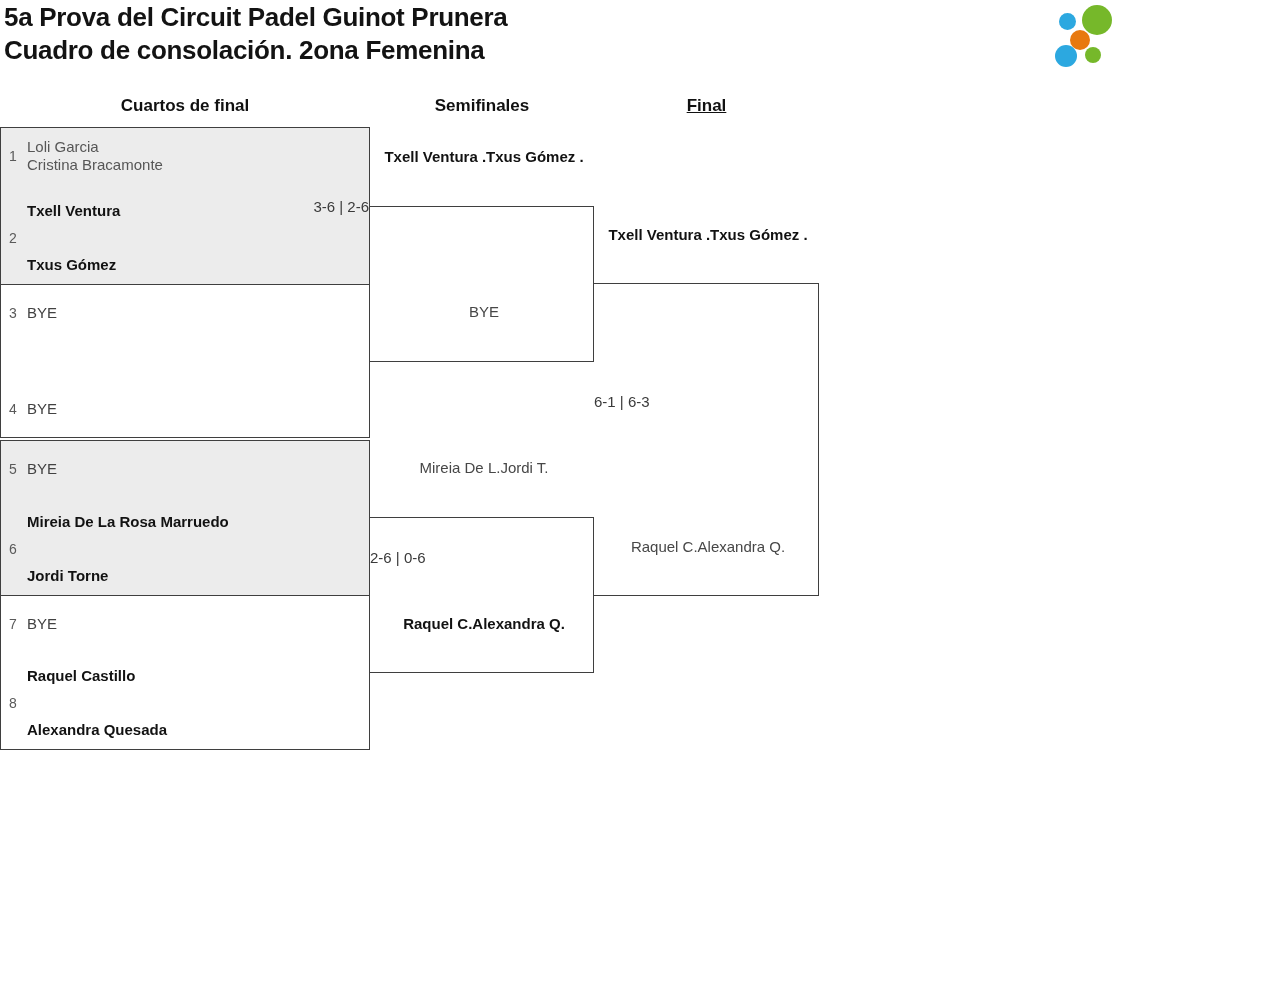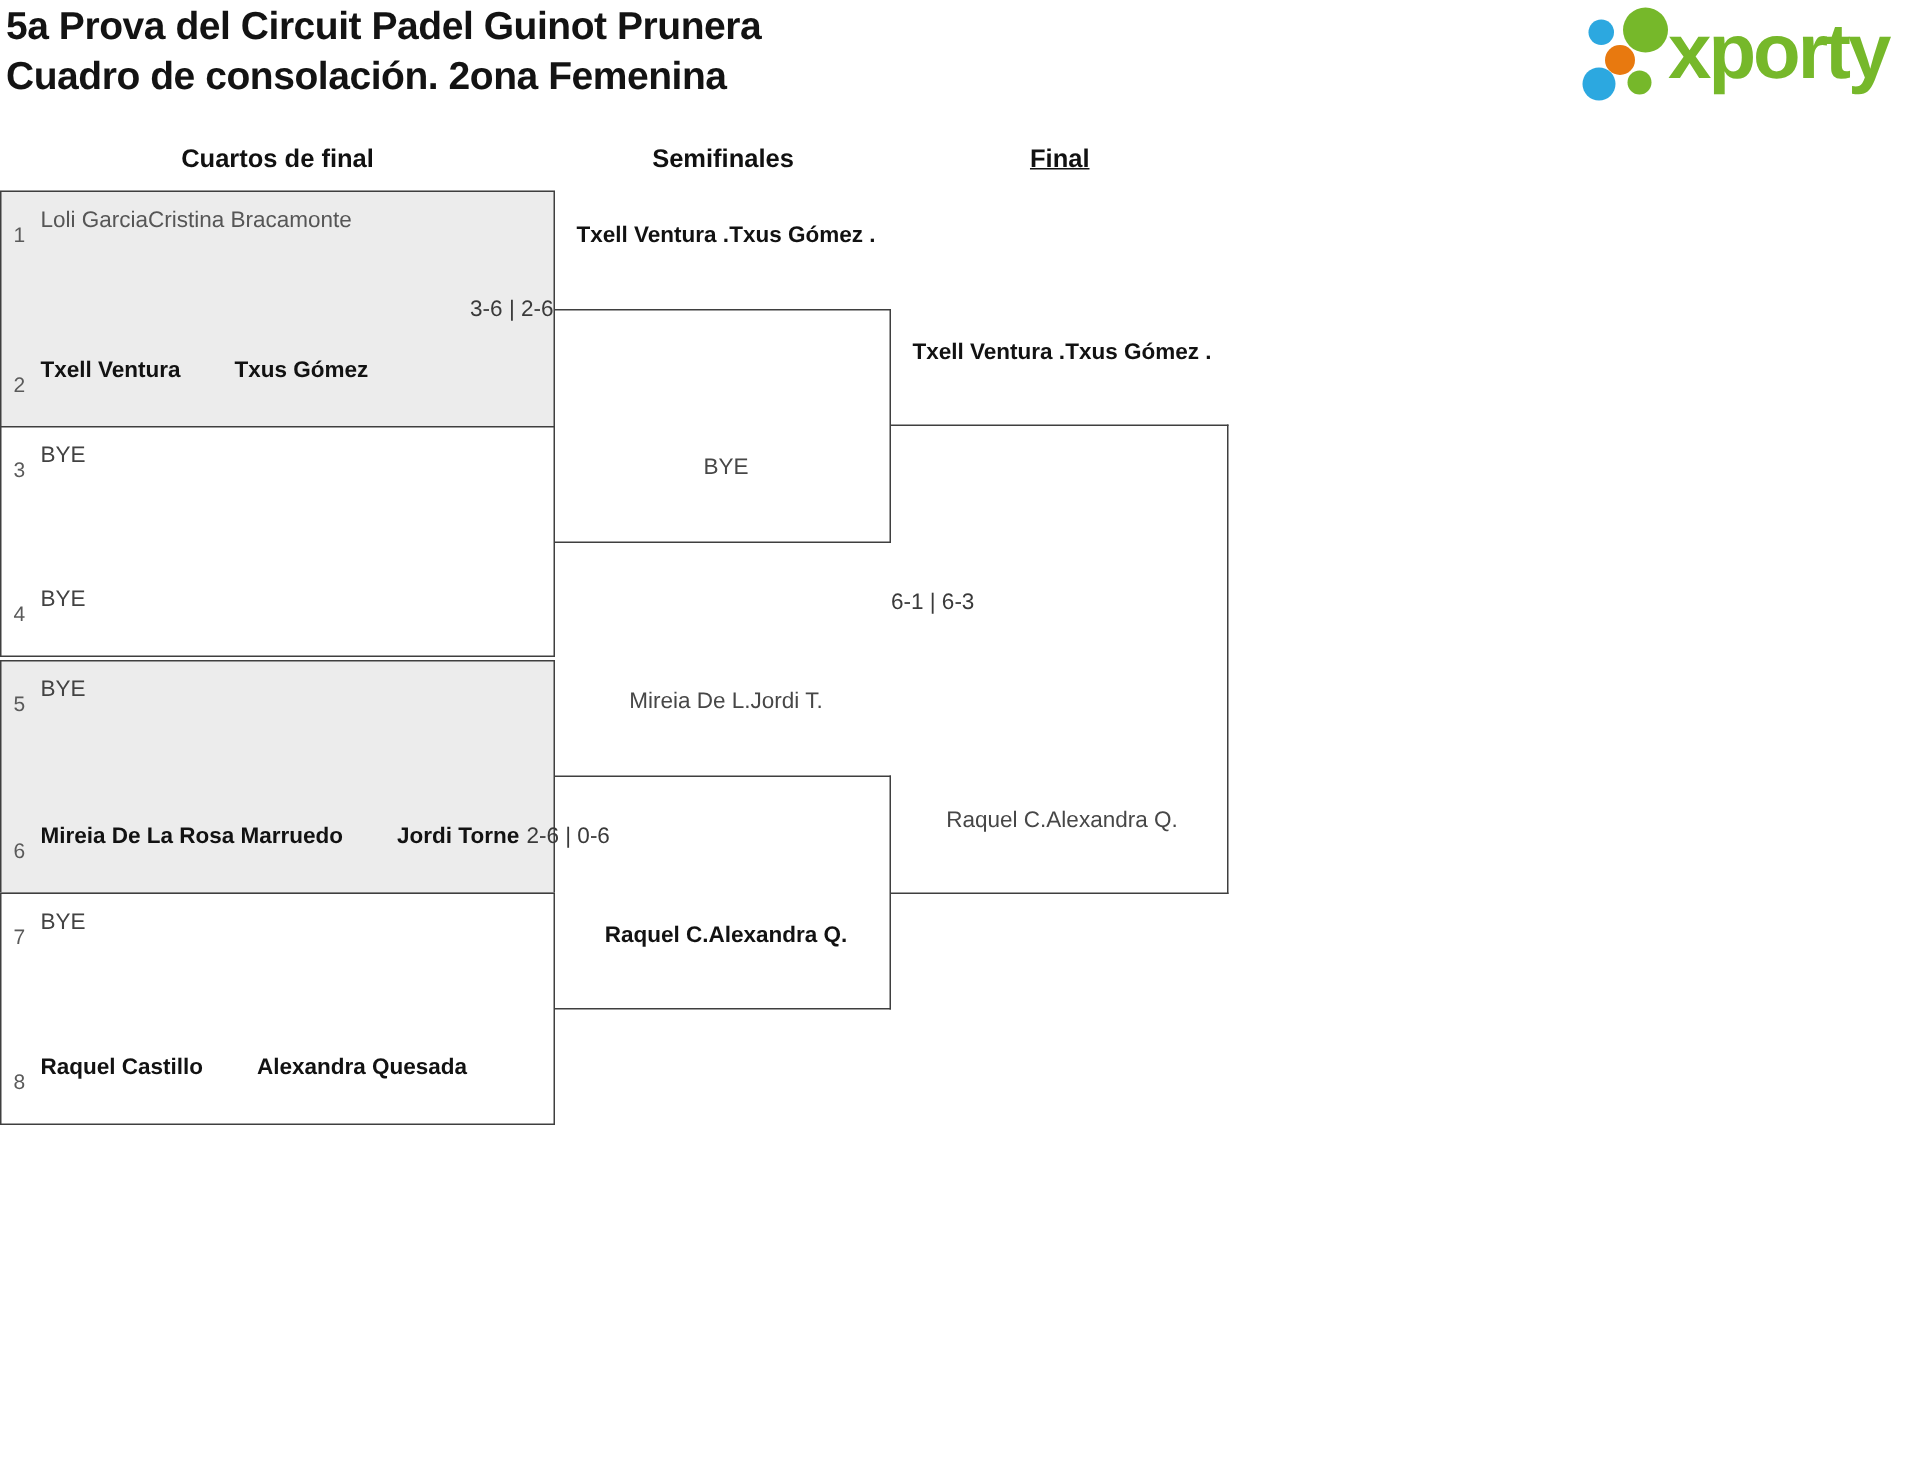--- a/index.html
+++ b/index.html
@@ -30,21 +30,21 @@
   .qf.shaded{background:#ececec;}
   .qf1{top:127px;height:158px;}
   .qf2{top:284px;height:154px;}
   .qf3{top:440px;height:156px;}
   .qf4{top:595px;height:155px;}
 
   .team{position:absolute;left:8px;right:10px;display:flex;align-items:center;}
   .team.t{top:10px;}
   .team.b{bottom:10px;}
   .seed{flex:0 0 18px;width:18px;font-size:14px;color:#5a5a5a;}
-  .names{display:flex;flex-direction:row;justify-content:center;min-height:36px;font-size:15px;line-height:18px;color:#424242;}
+  .names{display:flex;flex-direction:column;justify-content:center;min-height:36px;font-size:15px;line-height:18px;color:#424242;}
   .names.lose{color:#565656;}
   .names.win{font-weight:700;color:#121212;gap:36px;}
   .qf-score{position:absolute;left:0;right:0;top:50%;transform:translateY(-50%);text-align:right;font-size:15px;color:#3a3a3a;}
 
   
   .sf{position:absolute;left:370px;width:224px;border:1px solid #3f3f3f;border-left:none;box-sizing:border-box;background:transparent;}
   .sf1{top:206px;height:156px;}
   .sf2{top:517px;height:156px;}
   .fin{position:absolute;left:594px;width:225px;top:283px;height:313px;border:1px solid #3f3f3f;border-left:none;box-sizing:border-box;background:transparent;}
 
@@ -54,40 +54,39 @@
   .hang.sf-col{left:378px;}
   .hang.f-col{left:602px;}
   .sf1t1{top:148px;}
   .sf1t2{top:303px;}
   .sf2t1{top:459px;}
   .sf2t2{top:615px;}
   .fint1{top:226px;}
   .fint2{top:538px;}
 
   .abs-score{position:absolute;text-align:left;font-size:15px;color:#3a3a3a;}
-  .sf2score{left:351px;width:213px;top:549px;}
+  .sf2score{left:370px;width:213px;top:549px;}
   .finscore{left:594px;width:225px;top:393px;}
 </style>
 </head>
 <body>
 
 <div class="canvas">
 
   <div class="title">
     <div>5a Prova del Circuit Padel Guinot Prunera</div>
     <div>Cuadro de consolación. 2ona Femenina</div>
   </div>
 
   <div class="logo">
     <span class="dot dot-blue-sm"></span>
     <span class="dot dot-green-lg"></span>
     <span class="dot dot-orange"></span>
     <span class="dot dot-blue-lg"></span>
     <span class="dot dot-green-sm"></span>
-    <span class="wordmark">xporty</span>
   </div>
 
   <div class="col-head ch-qf">Cuartos de final</div>
   <div class="col-head ch-sf">Semifinales</div>
   <div class="col-head ch-f">Final</div>
 
   <div class="qf qf1 shaded">
     <div class="team t">
       <span class="seed">1</span>
       <span class="names lose">

